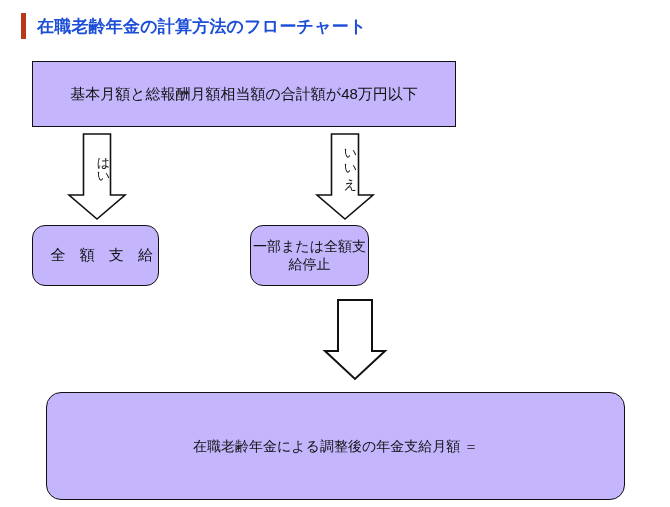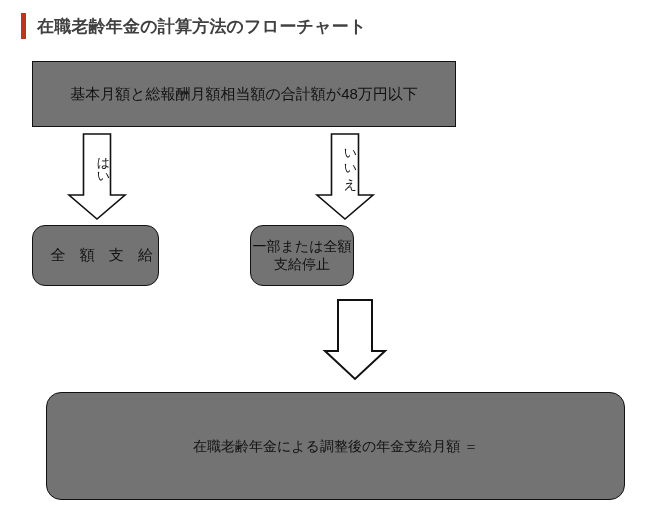--- a/index.html
+++ b/index.html
@@ -31,31 +31,31 @@
     height: 26px;
     background: #b8391a;
     margin-left: 21px;
     flex: 0 0 auto;
   }
   .title-text {
     margin-left: 11px;
     font-size: 17px;
     font-weight: bold;
     letter-spacing: 0.2px;
-    color: #404040;
+    color: #1d4ed8;
     white-space: nowrap;
     line-height: 1;
   }
 
   
   .box {
     position: absolute;
     box-sizing: border-box;
     border: 1.6px solid #111111;
-    background: #737373;
+    background: #c4b5fd;
     display: flex;
     align-items: center;
     justify-content: center;
     text-align: center;
   }
 
   .box-condition {
     left: 32px;
     top: 61px;
     width: 424px;
@@ -72,21 +72,21 @@
     height: 61px;
     font-size: 15px;
     letter-spacing: 5px;
     text-indent: 5px;
     justify-content: flex-end;
   }
 
   .box-no {
     left: 250px;
     top: 225px;
-    width: 104px;
+    width: 119px;
     height: 61px;
     font-size: 14px;
   }
 
   .box-formula {
     left: 46px;
     top: 392px;
     width: 579px;
     height: 108px;
     border-radius: 15px;

